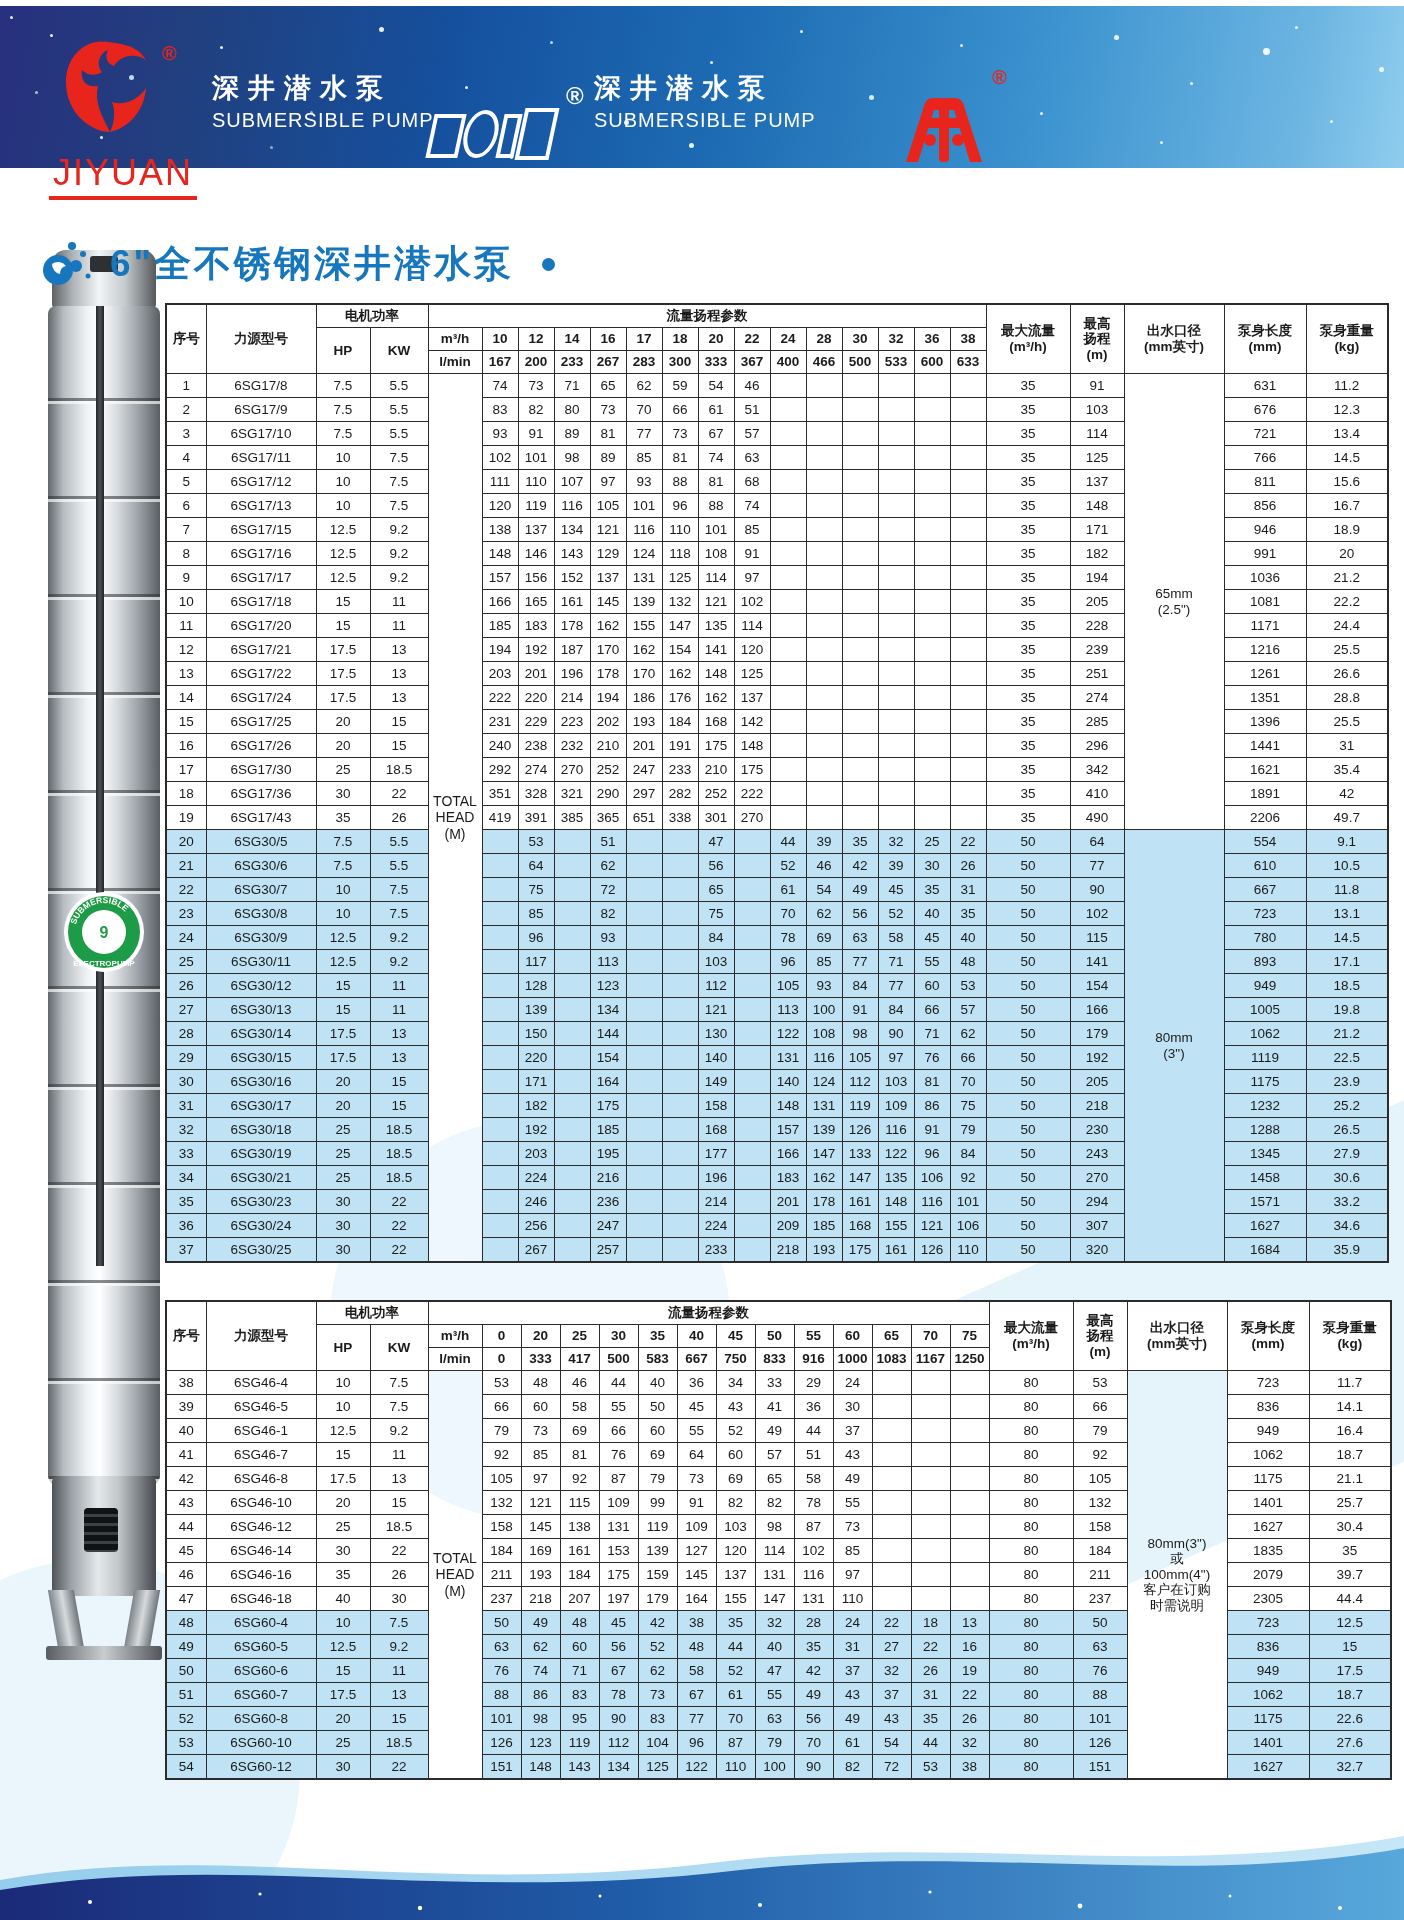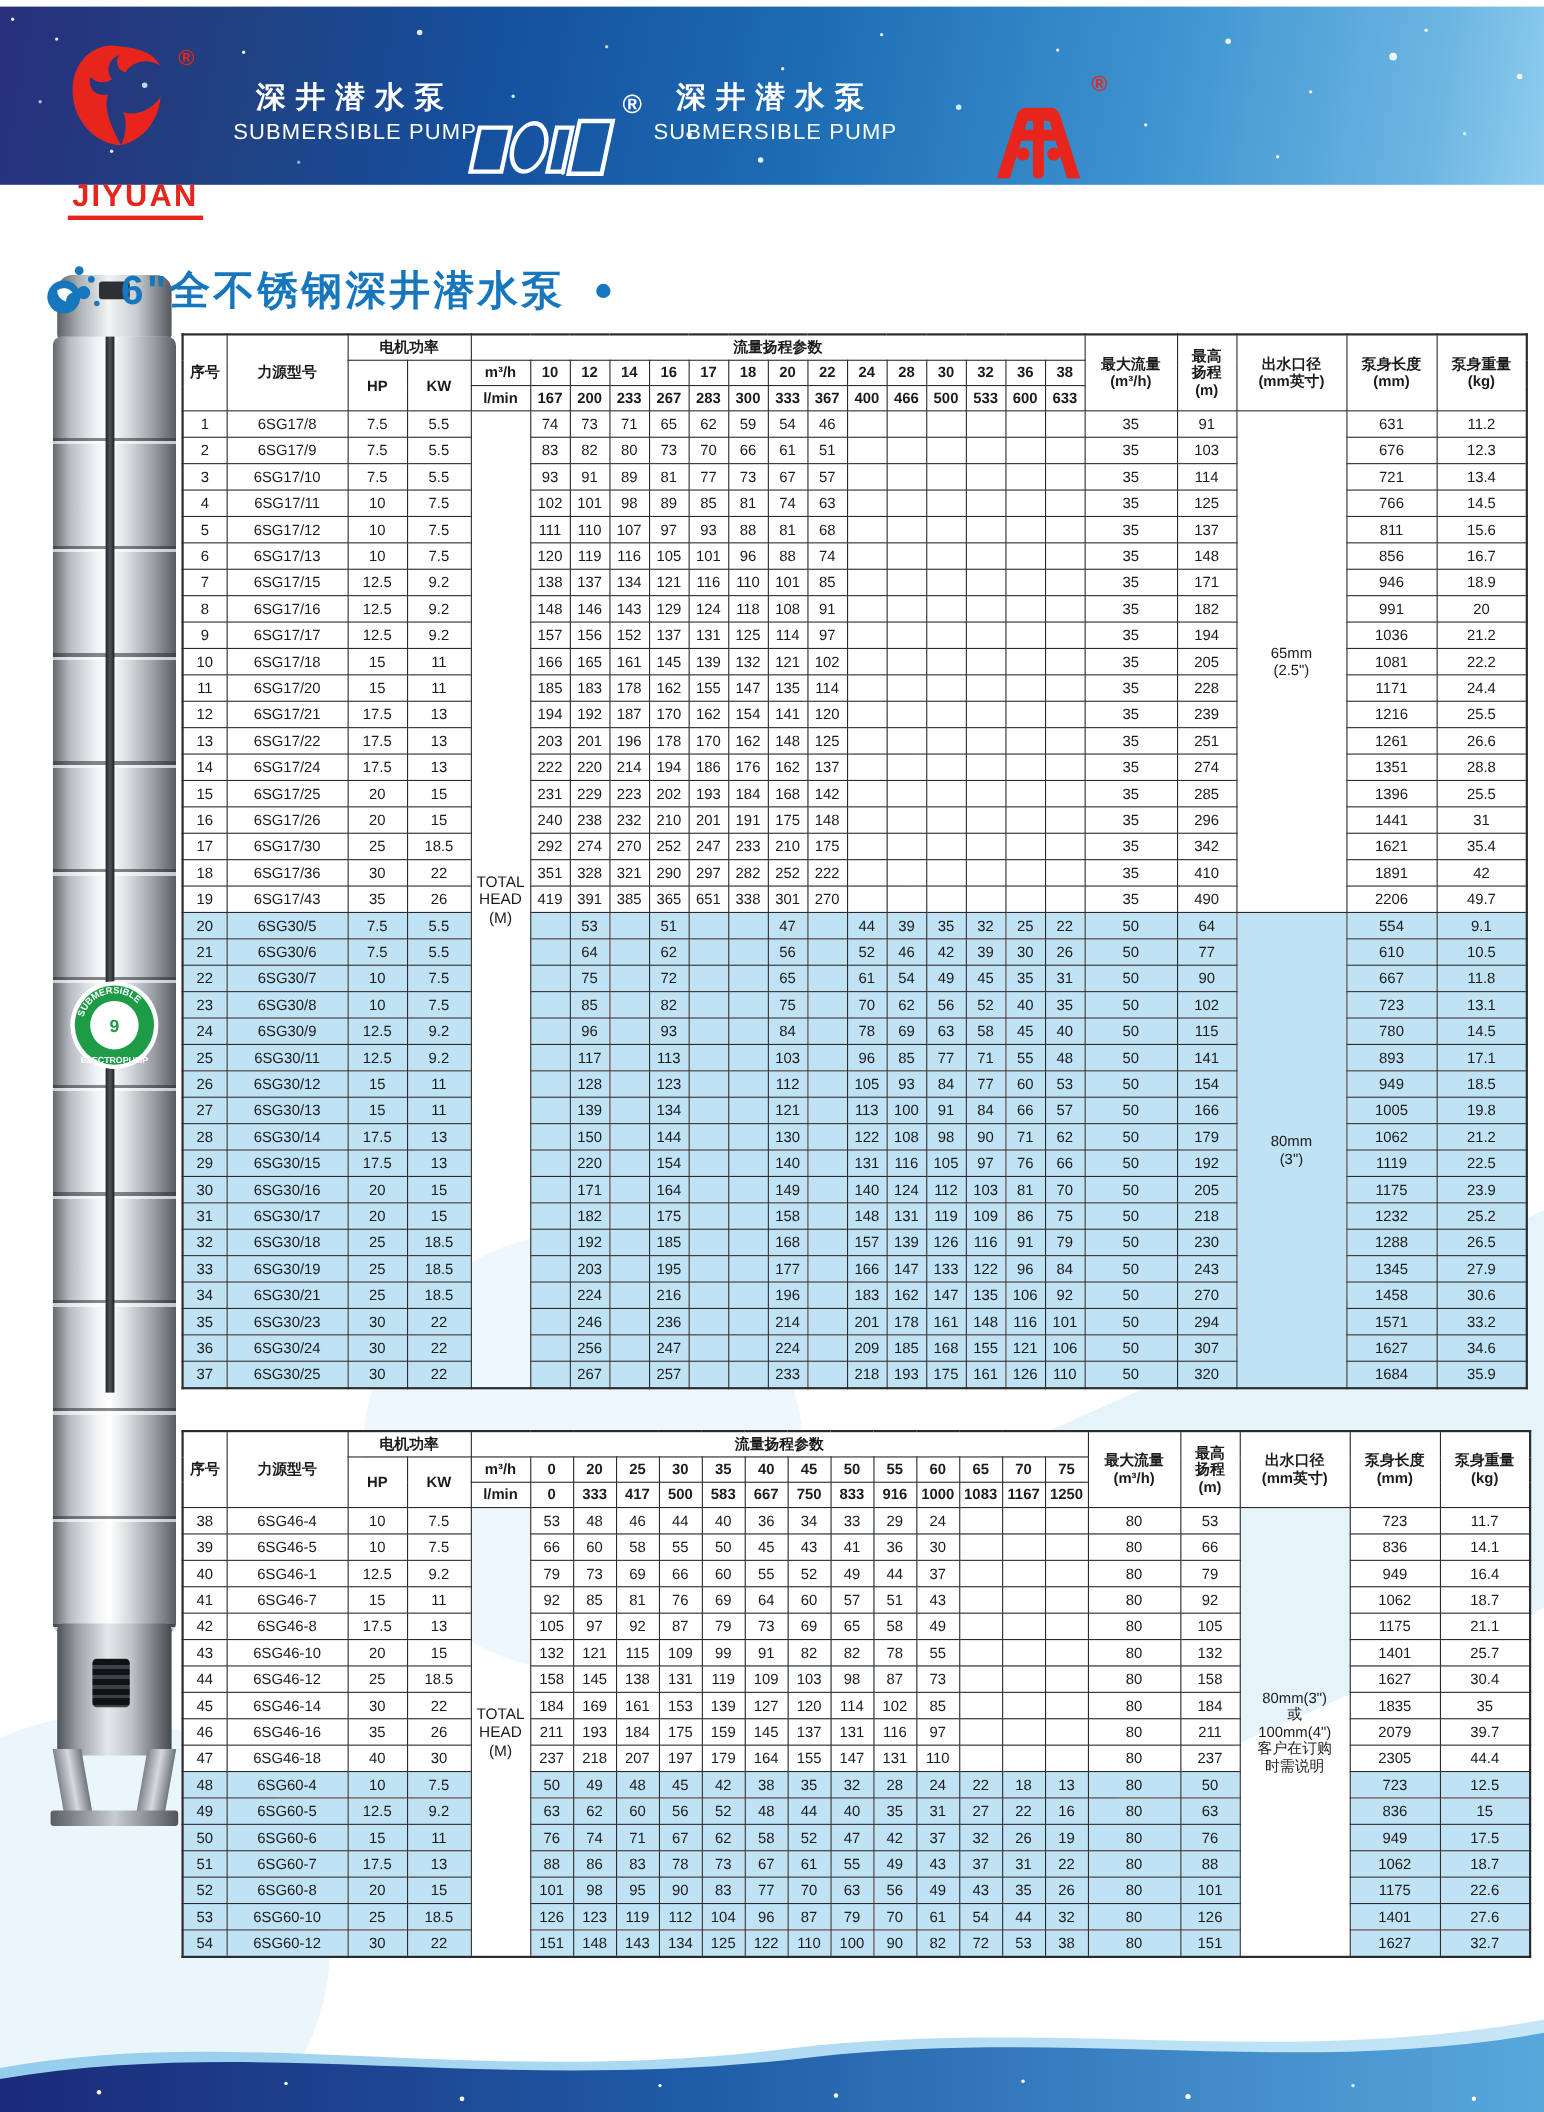--- a/index.html
+++ b/index.html
@@ -22,27 +22,27 @@
     box-shadow: 40px 18px 0 0 #fff, 120px 60px 0 1px #cfe8ff, 210px 30px 0 0 #fff,
       300px 95px 0 0 #ffffffaa, 370px 12px 0 1px #fff, 455px 70px 0 0 #fff,
       540px 25px 0 0 #ffffffcc, 615px 105px 0 1px #fff, 700px 45px 0 0 #fff,
       790px 14px 0 0 #fff, 860px 80px 0 1px #e8f6ff, 950px 28px 0 0 #fff,
       1030px 96px 0 0 #fff, 1105px 20px 0 1px #fff, 1180px 66px 0 0 #fff,
       1255px 34px 0 2px #ffffff, 1320px 104px 0 0 #fff, 1370px 52px 0 1px #fff,
       90px 120px 0 0 #fff, 260px 130px 0 0 #ffffff99, 500px 140px 0 0 #fff,
       680px 128px 0 1px #fff, 905px 135px 0 0 #fff, 1150px 125px 0 0 #fff,
       1285px 10px 0 0 #fff, 25px 75px 0 0 #ffffffbb;}
   .brand{position:absolute;color:#fff;}
-  .brand .cn{font-size:27px;font-weight:bold;letter-spacing:9px;white-space:nowrap;text-align:center;}
+  .brand .cn{font-size:27px;font-weight:bold;letter-spacing:9px;white-space:nowrap;}
   .brand .en{font-size:20px;letter-spacing:1px;white-space:nowrap;margin-top:3px;text-align:center;}
   .reg{position:absolute;color:#e8251d;font-size:20px;font-weight:bold;}
   .reg.white{color:#fff;font-size:24px;}
   .jiyuan-wrap{position:absolute;left:58px;top:30px;width:130px;height:150px;}
   .jiyuan-name{position:absolute;left:50%;transform:translateX(-50%);bottom:-14px;color:#e8251d;
-      font-size:28px;font-weight:bold;letter-spacing:2px;border-bottom:4px solid #e8251d;padding:0 4px 2px;}
+      font-size:36px;font-weight:normal;letter-spacing:2px;border-bottom:4px solid #e8251d;padding:0 4px 2px;}
   .logo3d{position:absolute;left:430px;top:100px;width:125px;height:58px;}
   .logo3d .blk{position:absolute;border:4px solid #fff;transform:skewX(-12deg);background:transparent;}
   .ata-wrap{position:absolute;left:900px;top:82px;width:92px;height:80px;}
 
   
   .title-row{position:absolute;left:38px;top:238px;display:flex;align-items:center;z-index:4;}
   .title-icon{width:58px;height:52px;margin-right:14px;}
   .page-title{color:#1677be;font-size:37px;font-weight:bold;letter-spacing:3px;white-space:nowrap;}
   .title-dot{width:13px;height:13px;border-radius:50%;background:#1677be;margin-left:28px;}
 

